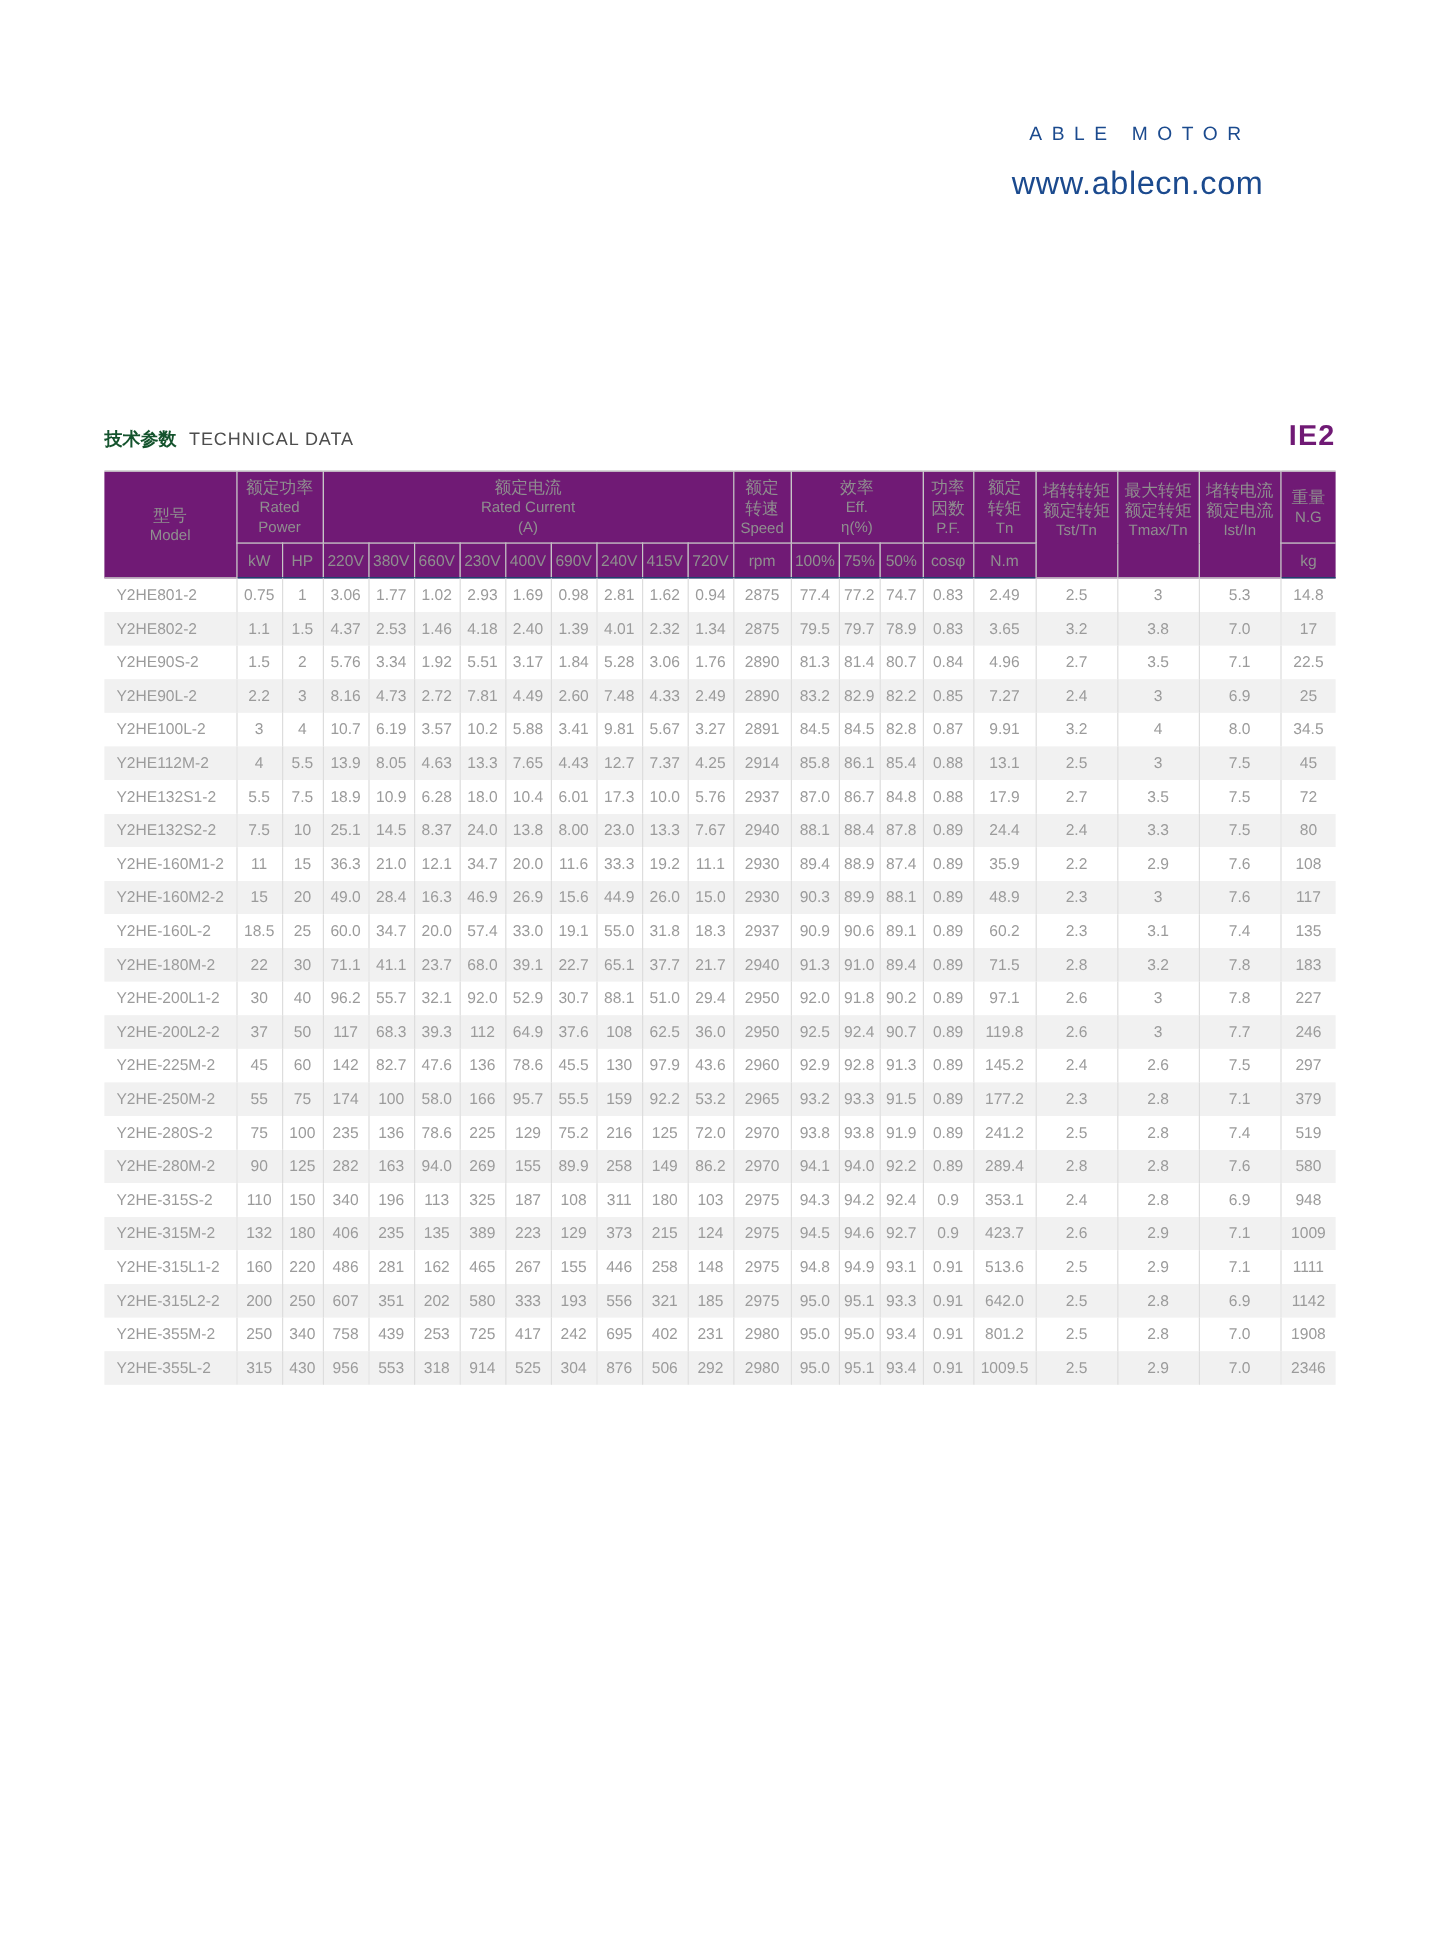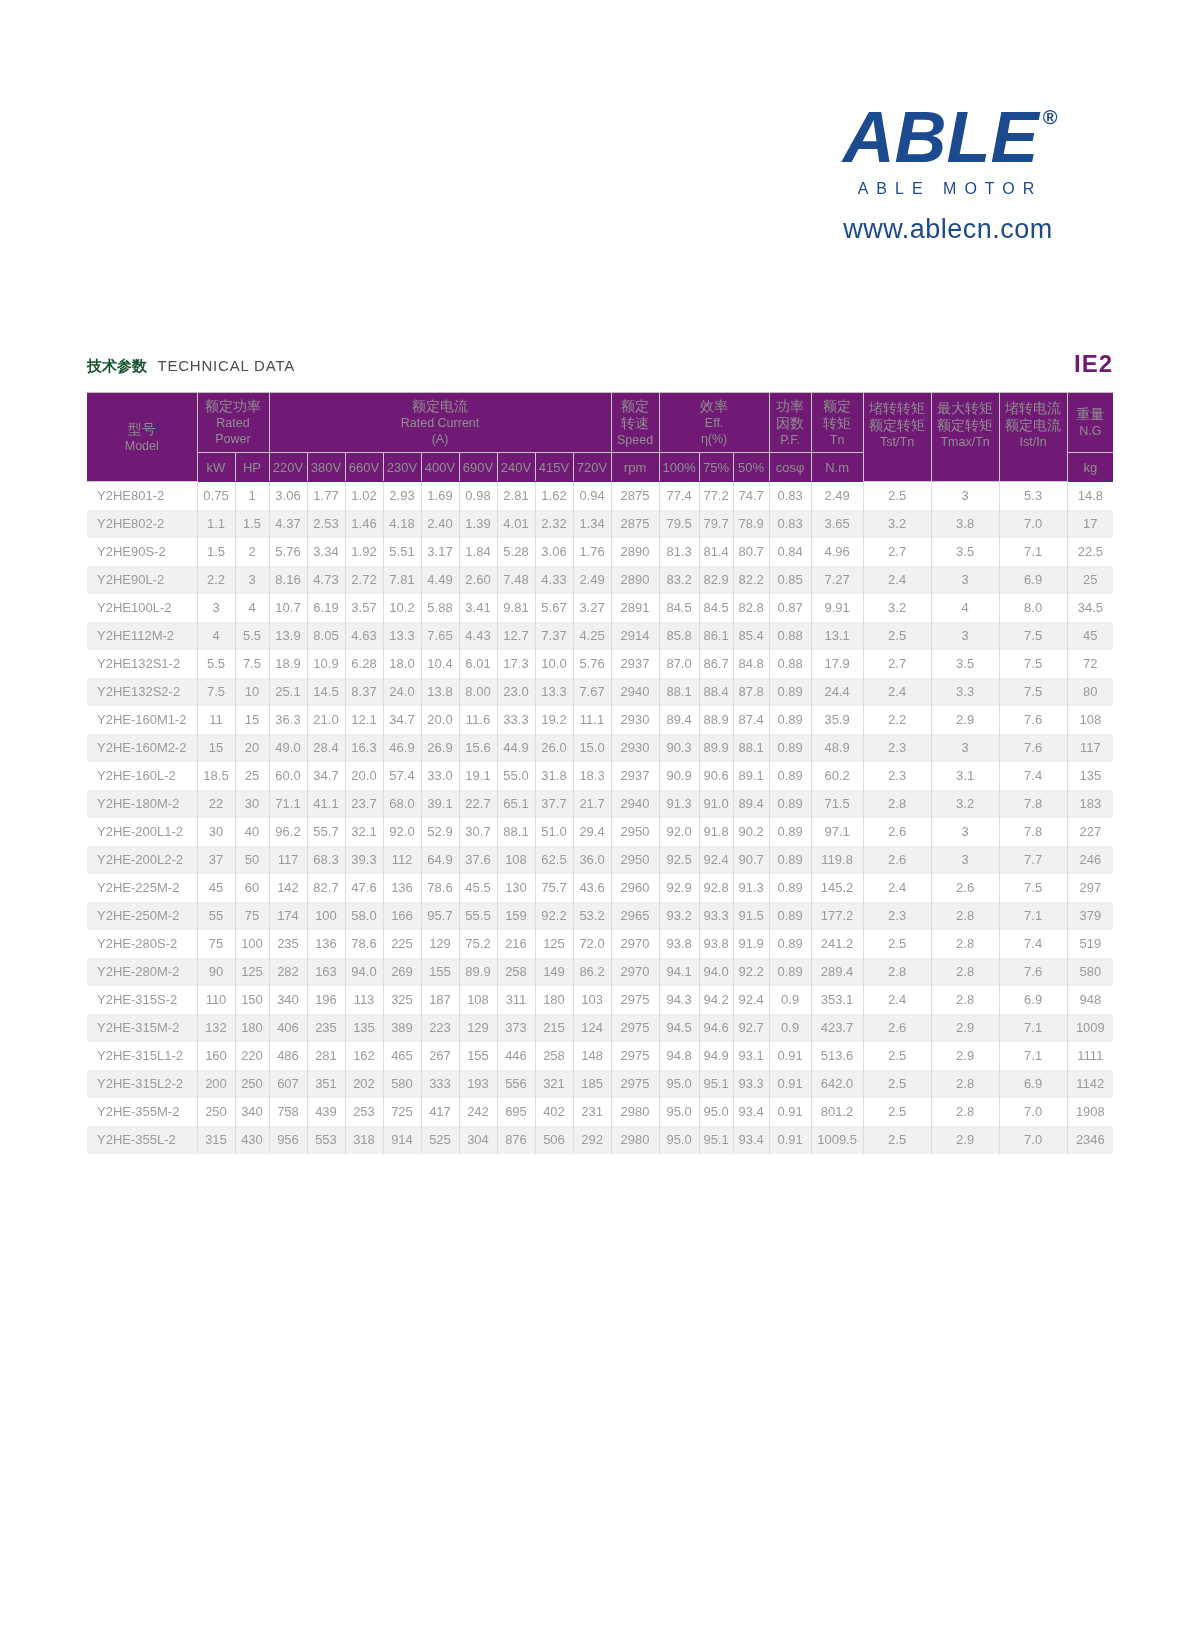--- a/index.html
+++ b/index.html
@@ -57,21 +57,20 @@
     overflow: hidden;
   }
   tbody td:last-child { border-right: none; }
   tbody tr:nth-child(even) { background: #f1f1f1; }
   tbody td.model { text-align: left; padding-left: 10px; font-size: 13px; }
 </style>
 </head>
 <body>
 
 <div class="logo">
-  <div class="logo-word"><span>ABLE</span><span class="reg">®</span></div>
   <div class="logo-sub">ABLE MOTOR</div>
   <div class="logo-url">www.ablecn.com</div>
 </div>
 
 <div class="section-head">
   <div>
     <span class="sec-zh">技术参数</span>
     <span class="sec-en">TECHNICAL DATA</span>
   </div>
   <div class="sec-class">IE2</div>
@@ -521,21 +520,21 @@
           <td class="model">Y2HE-225M-2</td>
           <td>45</td>
           <td>60</td>
           <td>142</td>
           <td>82.7</td>
           <td>47.6</td>
           <td>136</td>
           <td>78.6</td>
           <td>45.5</td>
           <td>130</td>
-          <td>75.7</td>
+          <td>97.9</td>
           <td>43.6</td>
           <td>2960</td>
           <td>92.9</td>
           <td>92.8</td>
           <td>91.3</td>
           <td>0.89</td>
           <td>145.2</td>
           <td>2.4</td>
           <td>2.6</td>
           <td>7.5</td>

